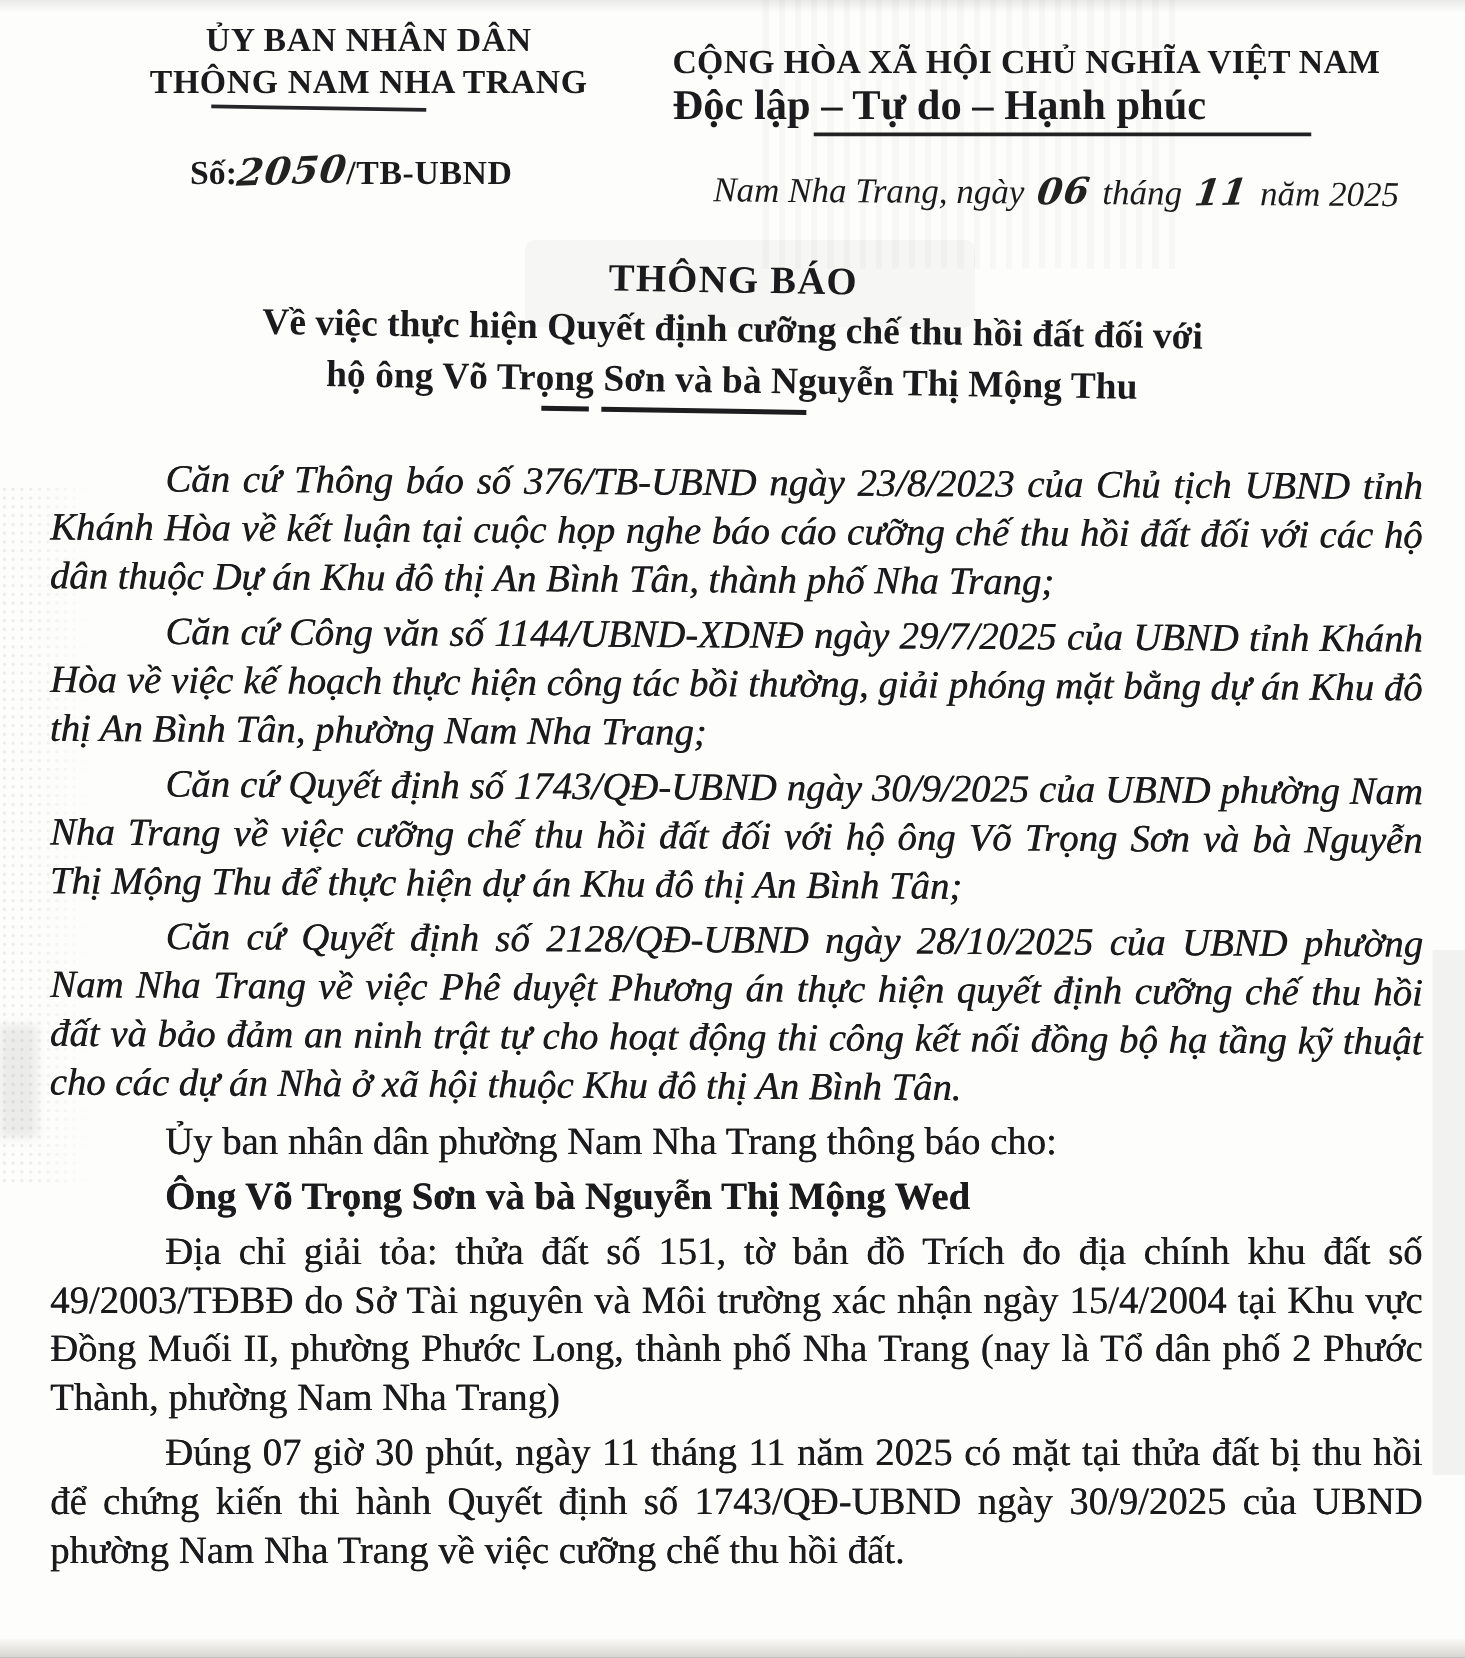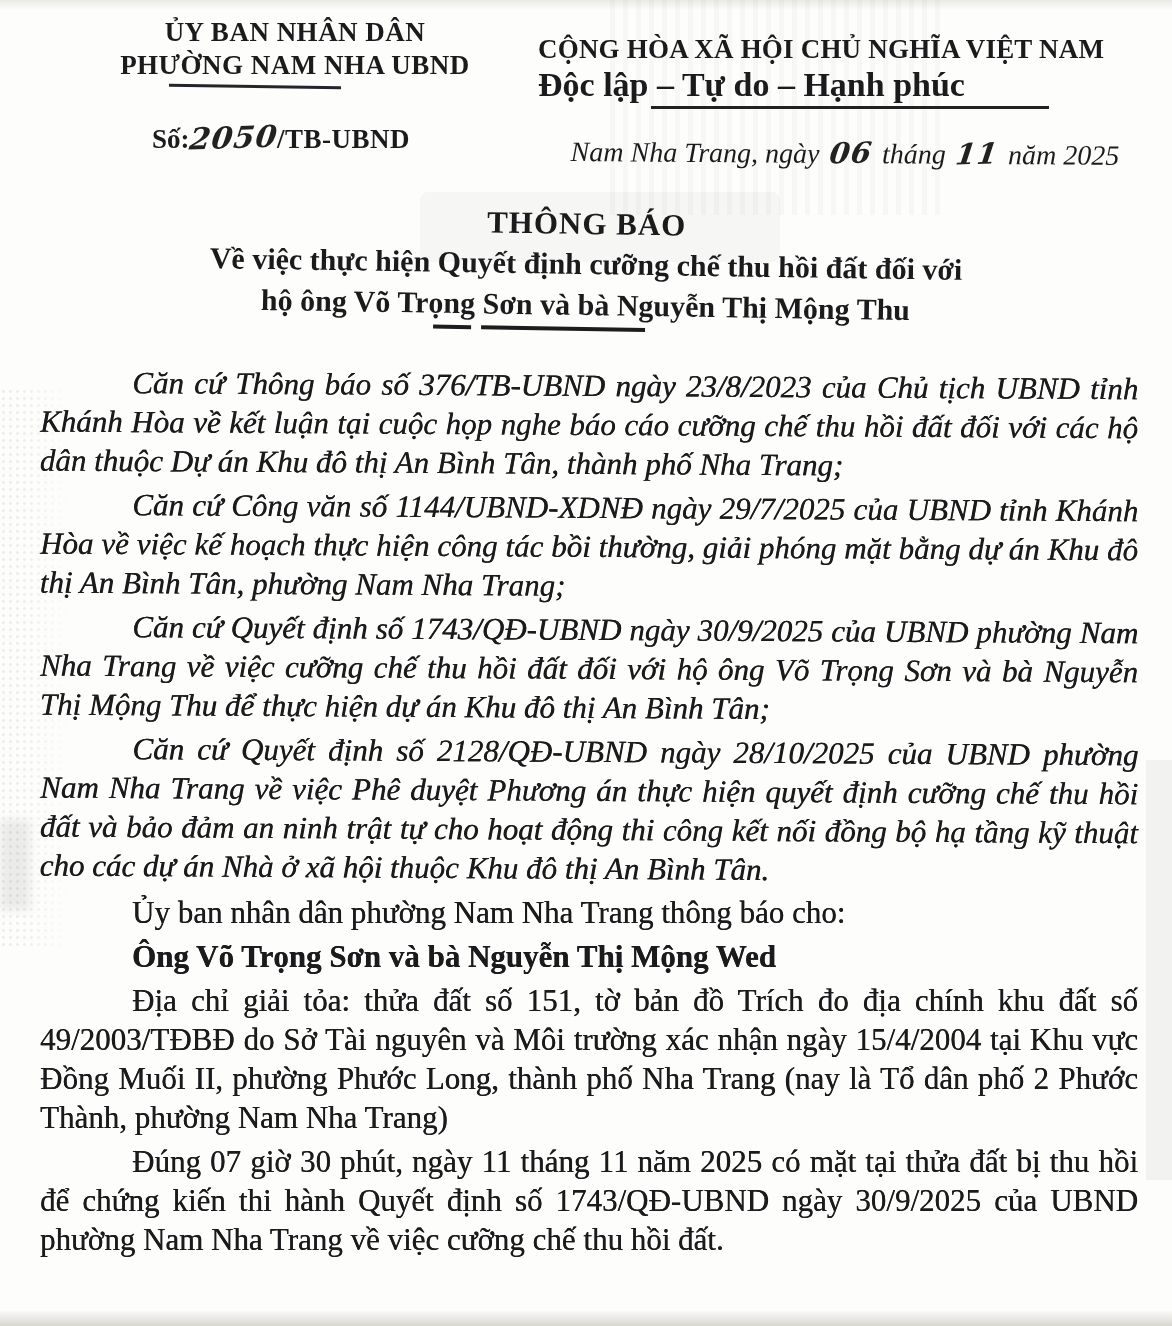--- a/index.html
+++ b/index.html
@@ -99,21 +99,21 @@
   <div class="artifact a-top-band"></div>
   <div class="artifact a-top-streaks"></div>
   <div class="artifact a-title-shade"></div>
   <div class="artifact a-left-halftone"></div>
   <div class="artifact a-mid-smudge"></div>
   <div class="artifact a-right-streak"></div>
   <div class="artifact a-bottom-band"></div>
 
   <div class="hdr-left">
     <div>ỦY BAN NHÂN DÂN</div>
-    <div>PHƯỜNG NAM NHA UBND</div>
+    <div>THÔNG NAM NHA TRANG</div>
     <div class="hdr-left-underline"></div>
   </div>
 
   <div class="so-line">
     <span class="print">Số:</span><span class="hand">2050</span><span class="so-suffix">/TB-UBND</span>
   </div>
 
   <div class="hdr-right">
     <div class="l1">CỘNG HÒA XÃ HỘI CHỦ NGHĨA VIỆT NAM</div>
     <div class="l2">Độc lập – Tự do – Hạnh phúc</div>

